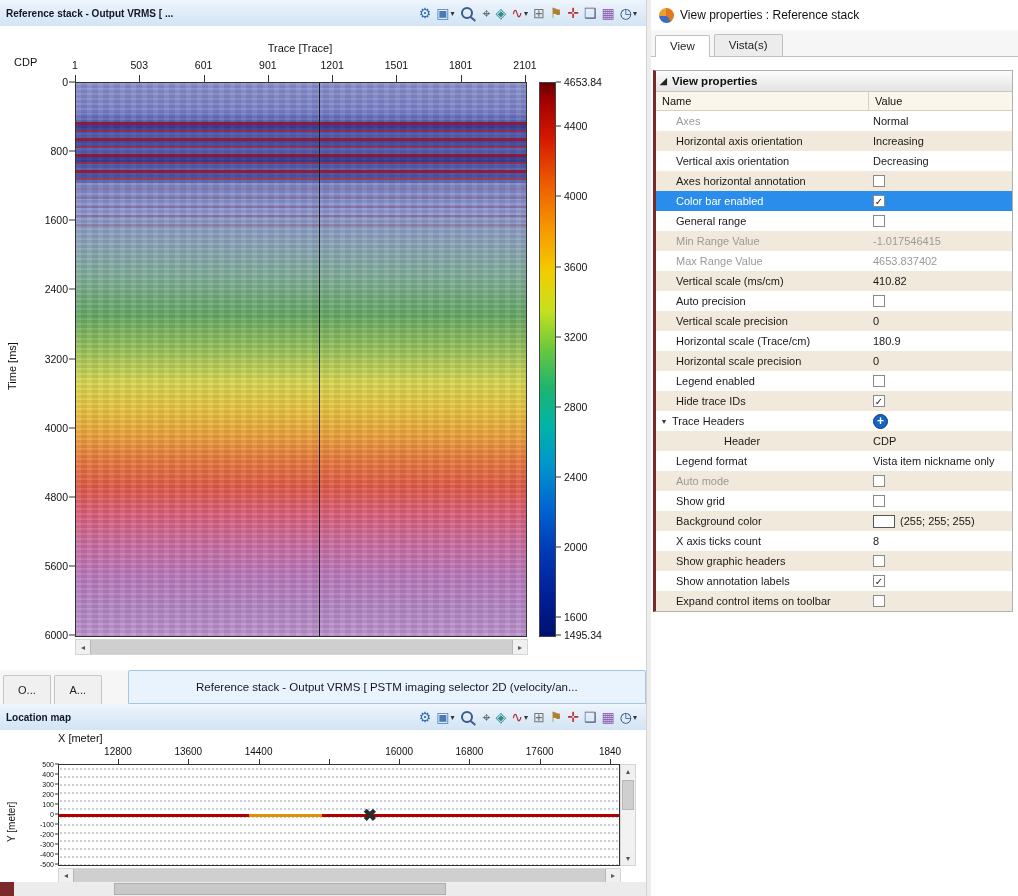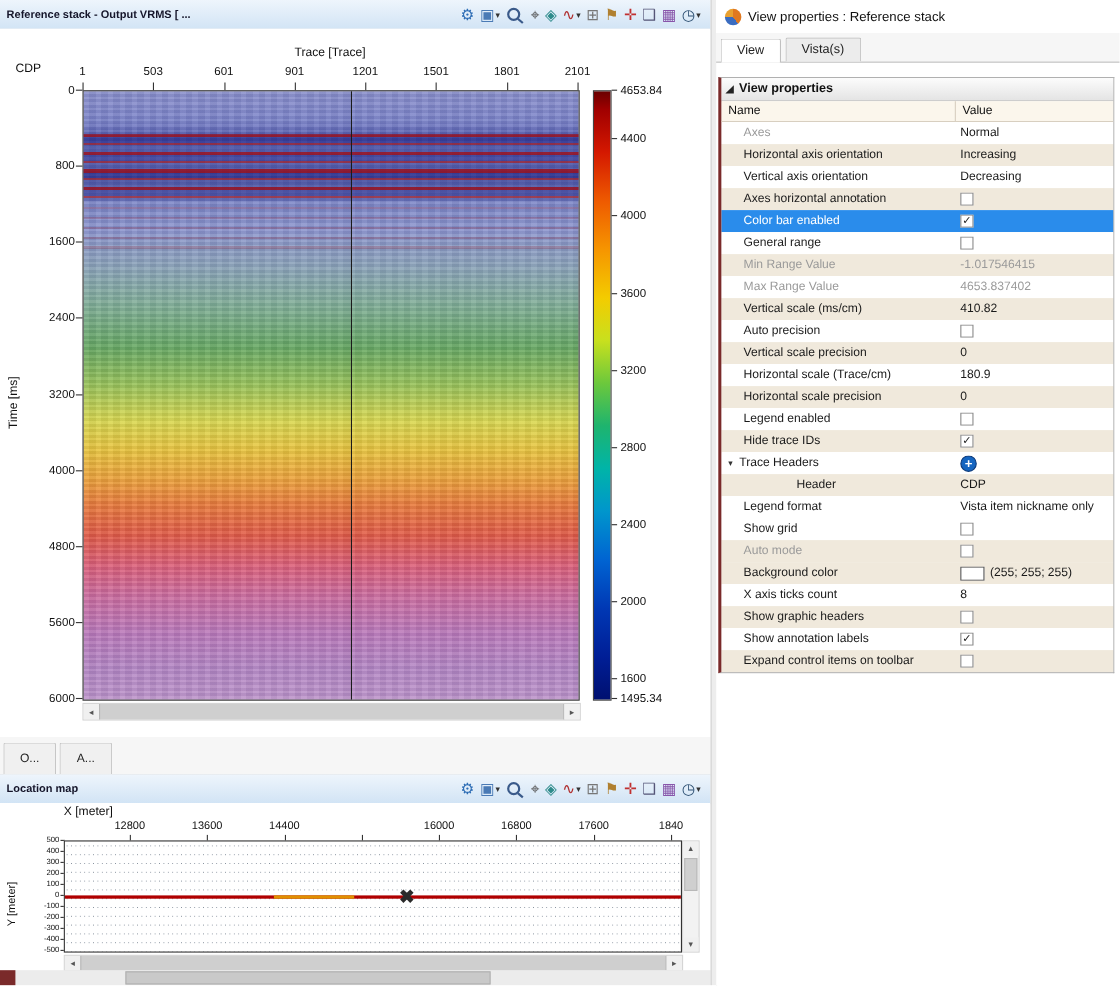--- a/index.html
+++ b/index.html
@@ -254,20 +254,21 @@
       <div class="hscroll" id="seisHScroll">
         <span class="sbtn">◂</span>
         <span class="sthumb"></span>
         <span class="sbtn">▸</span>
       </div>
     </div>
 
     <div id="tabRow">
         <div class="smalltab">O...</div>
         <div class="smalltab">A...</div>
+        <div class="activetab">Reference stack - Output VRMS [ PSTM imaging selector 2D (velocity/an...</div>
       </div>
 
     <div class="titlebar" id="titlebar2">
       <span class="t">Location map</span>
       <span class="toolbar">
           <span class="tbi">
             <span class="tbg" style="color: rgb(46, 109, 181);">⚙</span>
           </span>
           <span class="tbi">
             <span class="tbg" style="color: rgb(74, 122, 181);">▣</span>
@@ -544,36 +545,36 @@
             </div>
           </div>
           <div class="prow">
             <div class="n">
               <span class="ntext">Legend format</span>
             </div>
             <div class="v">
               <span>Vista item nickname only</span>
             </div>
           </div>
-          <div class="prow">
-            <div class="n">
-              <span class="ntext">Show grid</span>
-            </div>
-            <div class="v">
-              <span class="cbx"></span>
-            </div>
-          </div>
           <div class="prow alt">
             <div class="n gray">
               <span class="ntext">Auto mode</span>
             </div>
             <div class="v">
               <span class="cbx"></span>
             </div>
           </div>
+          <div class="prow">
+            <div class="n">
+              <span class="ntext">Show grid</span>
+            </div>
+            <div class="v">
+              <span class="cbx"></span>
+            </div>
+          </div>
           <div class="prow alt">
             <div class="n">
               <span class="ntext">Background color</span>
             </div>
             <div class="v">
               <span class="swatch"></span>
               <span>(255; 255; 255)</span>
             </div>
           </div>
           <div class="prow">

